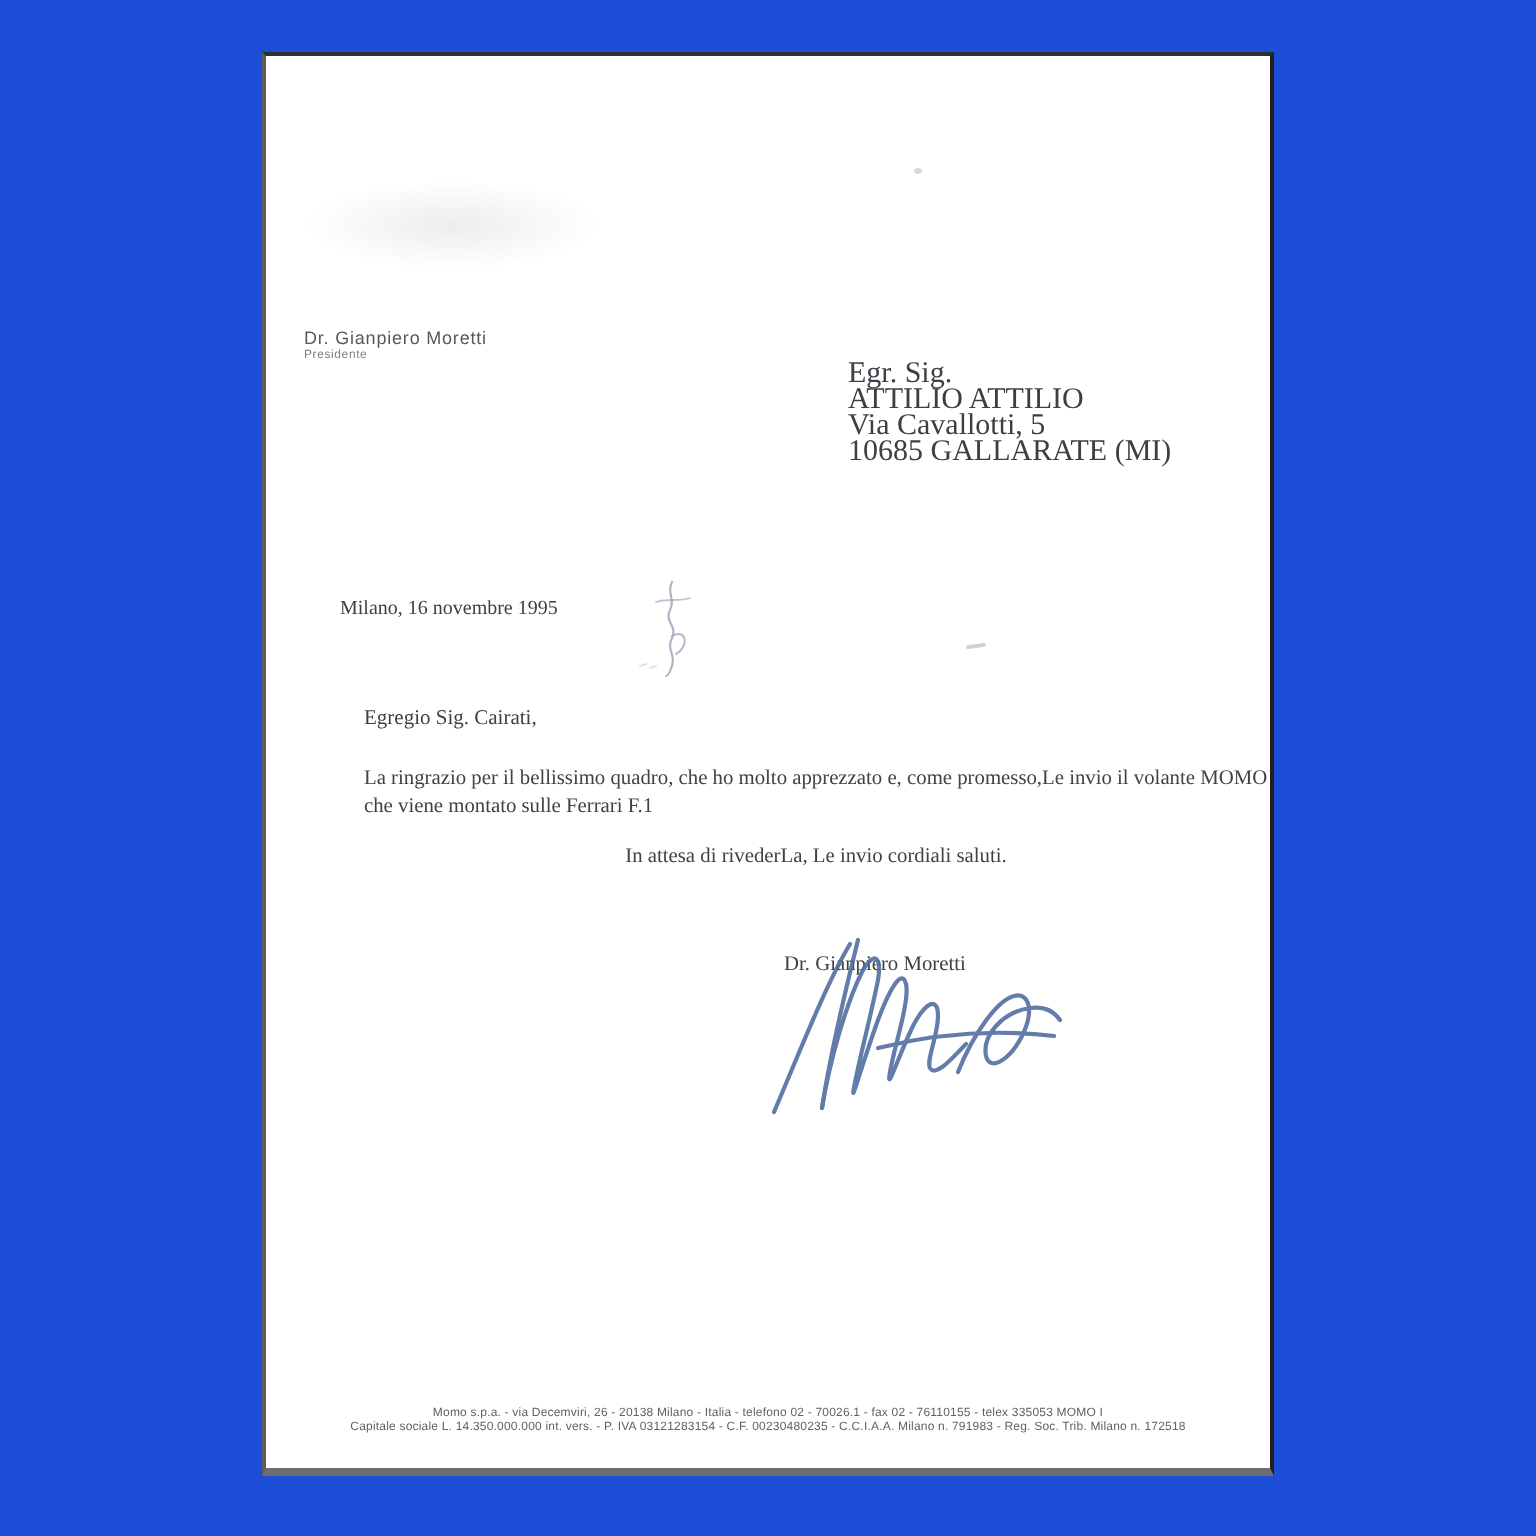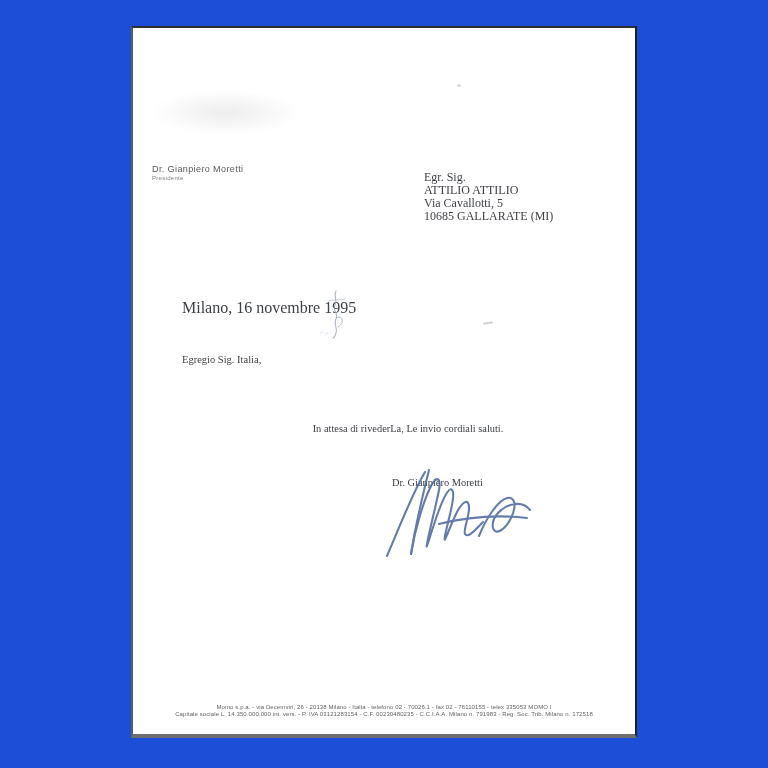--- a/index.html
+++ b/index.html
@@ -27,23 +27,23 @@
   }
   .smudge-dot {
     position: absolute; left: 324px; top: 56px; width: 4px; height: 3px;
     background: rgba(140,142,148,0.35); border-radius: 50%;
   }
 
   .sender { position: absolute; left: 19px; top: 136px; color: #4b4e52; font-family: "Liberation Sans", sans-serif; }
   .sender .name { font-size: 9px; letter-spacing: 0.4px; color: #55585c; }
   .sender .role { font-size: 6px; color: #7d8084; margin-top: 1px; letter-spacing: 0.3px; }
 
-  .recipient { position: absolute; left: 291px; top: 143px; font-size: 12px; line-height: 13px; color: #3c3f44; }
+  .recipient { position: absolute; left: 291px; top: 153px; font-size: 15px; line-height: 13px; color: #3c3f44; }
 
-  .dateline { position: absolute; left: 49px; top: 271px; font-size: 16px; color: #3c3f44; }
+  .dateline { position: absolute; left: 37px; top: 271px; font-size: 10px; color: #3c3f44; }
 
   .ink-squiggle { position: absolute; left: 183px; top: 260px; width: 36px; height: 52px; }
 
   .faint-dash {
     position: absolute; left: 350px; top: 294px; width: 10px; height: 2px;
     background: rgba(150,152,158,0.45); transform: rotate(-8deg); border-radius: 1px;
   }
 
   .salutation { position: absolute; left: 49px; top: 326px; font-size: 10.5px; color: #3c3f44; }
 
@@ -85,22 +85,23 @@
 
     <svg class="ink-squiggle" viewBox="0 0 36 52" fill="none">
       <path d="M20,3 C17,9 22,11 19,17 C16,23 23,25 20,31 C17,37 22,39 20,45 C19,48 18,50 17,50" stroke="#98a1b4" stroke-width="1.1" stroke-linecap="round" opacity="0.8"></path>
       <path d="M20,30 C27,26 29,35 22,39" stroke="#98a1b4" stroke-width="1" stroke-linecap="round" opacity="0.75"></path>
       <path d="M12,13 C18,11 24,13 29,11" stroke="#a4acbd" stroke-width="0.9" stroke-linecap="round" opacity="0.7"></path>
       <path d="M4,45 l3,-1 M9,46 l3,-1" stroke="#b3bac6" stroke-width="0.9" stroke-linecap="round" opacity="0.5"></path>
     </svg>
 
     <div class="faint-dash"></div>
 
-    <div class="salutation">Egregio Sig. Italia,</div>
+    <div class="salutation">Egregio Sig. Cairati,</div>
 
+    <div class="para1">La ringrazio per il bellissimo quadro, che ho molto apprezzato e, come promesso,Le invio il volante MOMO che viene montato sulle Ferrari F.1</div>
     <div class="para2">In attesa di rivederLa, Le invio cordiali saluti.</div>
 
     <div class="typed-name">Dr. Gianpiero Moretti</div>
 
     <svg class="signature-ink" viewBox="0 0 156 100" fill="none">
       <g stroke="#4e6b9f" stroke-width="2.1" stroke-linecap="round" opacity="0.88">
         <path d="M6,92 C18,64 32,28 44,8"></path>
         <path d="M48,6 C42,30 34,64 30,90"></path>
         <path d="M30,90 C34,66 42,38 50,22 C56,11 60,14 58,26 C54,46 48,68 46,80 C44,90 50,68 58,46 C64,30 70,20 72,28 C74,36 66,60 64,72 C62,84 68,64 76,48 C82,37 88,34 88,44 C88,54 82,66 84,70 C87,75 96,64 102,58"></path>
         <path d="M98,72 C106,52 118,36 126,34 C134,32 136,42 130,54 C124,66 114,72 112,64 C110,54 120,42 134,40 C142,39 146,42 149,46"></path>

